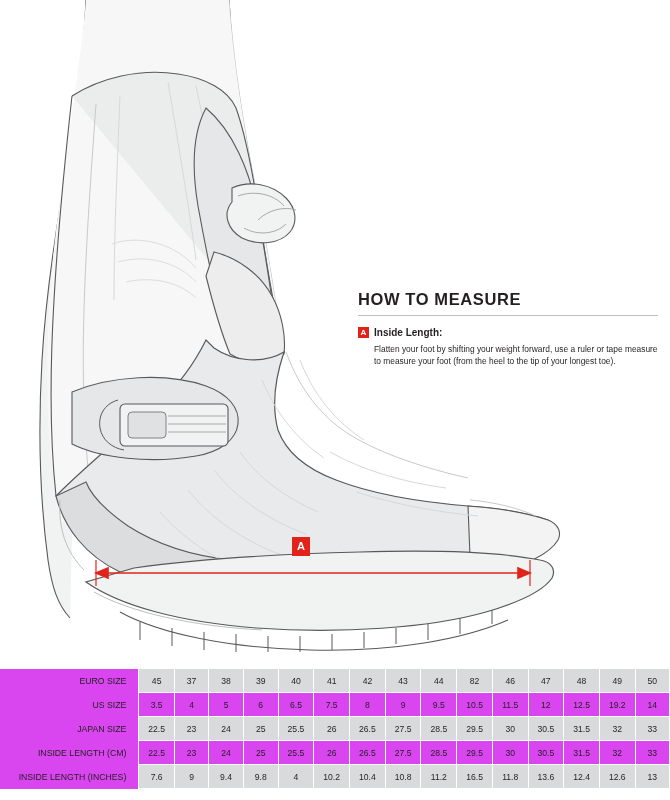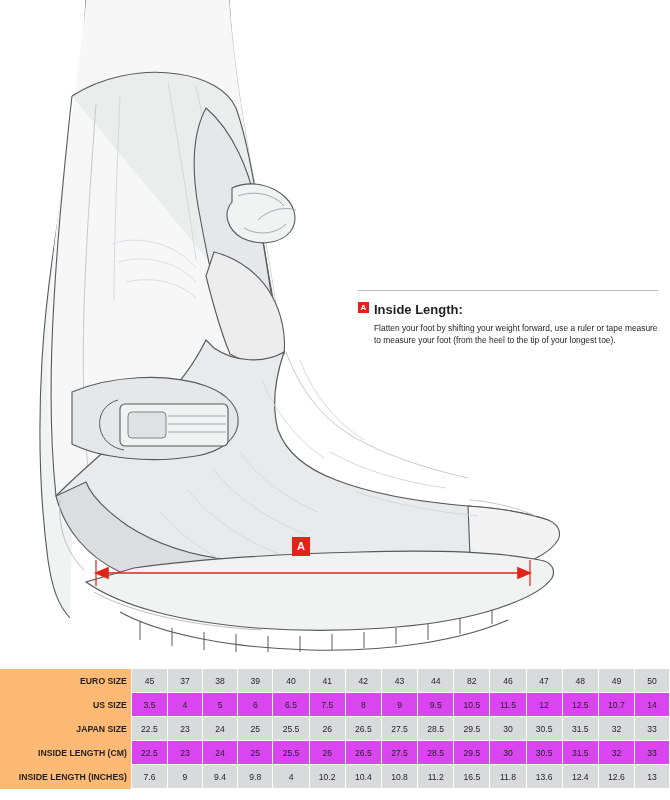--- a/index.html
+++ b/index.html
@@ -72,21 +72,21 @@
     margin-top: 1px;
     flex: 0 0 auto;
   }
   .howto-body {
     font-size: 8.4px;
     line-height: 1.45;
     color: #231f20;
   }
   .howto-label {
     font-weight: bold;
-    font-size: 13px;
+    font-size: 10px;
     display: block;
     margin-bottom: 2px;
   }
 
   
   .boot-marker {
     position: absolute;
     left: 292px;
     top: 537px;
     width: 18px;
@@ -106,26 +106,26 @@
     top: 668px;
     width: 670px;
     border-collapse: collapse;
     font-size: 8.6px;
   }
   .size-table tr {
     height: 24px;
   }
   .size-table th.rowlabel {
     text-align: right;
-    padding-right: 4px;
-    font-weight: bold;
+    padding-right: 12px;
+    font-weight: normal;
     font-size: 8.7px;
     color: #231f20;
     white-space: nowrap;
-    background: #fdba74;
+    background: #d946ef;
     border: 0;
     width: 130px;
   }
   .size-table td {
     text-align: center;
     border: 1px solid #ffffff;
     color: #231f20;
     width: 37px;
   }
   .rowA td { background: #d9dadb; }
@@ -227,20 +227,21 @@
           <line x1="96" y1="560" x2="96" y2="586" stroke-width="1.2"></line>
           <line x1="530" y1="560" x2="530" y2="586" stroke-width="1.2"></line>
         </g>
       </g>
     </svg>
   </div>
 
   <div class="boot-marker">A</div>
 
   <div class="howto">
+    <div class="howto-title">HOW TO MEASURE</div>
     <hr class="howto-rule">
     <div class="howto-row">
       <span class="marker">A</span>
       <div class="howto-body">
         <span class="howto-label">Inside Length:</span>
         <span>Flatten your foot by shifting your weight forward, use a ruler or tape measure to measure your foot (from the heel to the tip of your longest toe).</span>
       </div>
     </div>
   </div>
 
@@ -272,21 +273,21 @@
         <td>6</td>
         <td>6.5</td>
         <td>7.5</td>
         <td>8</td>
         <td>9</td>
         <td>9.5</td>
         <td>10.5</td>
         <td>11.5</td>
         <td>12</td>
         <td>12.5</td>
-        <td>10.7</td>
+        <td>19.2</td>
         <td>14</td>
       </tr>
       <tr class="rowA">
         <th class="rowlabel">JAPAN SIZE</th>
         <td>22.5</td>
         <td>23</td>
         <td>24</td>
         <td>25</td>
         <td>25.5</td>
         <td>26</td>

